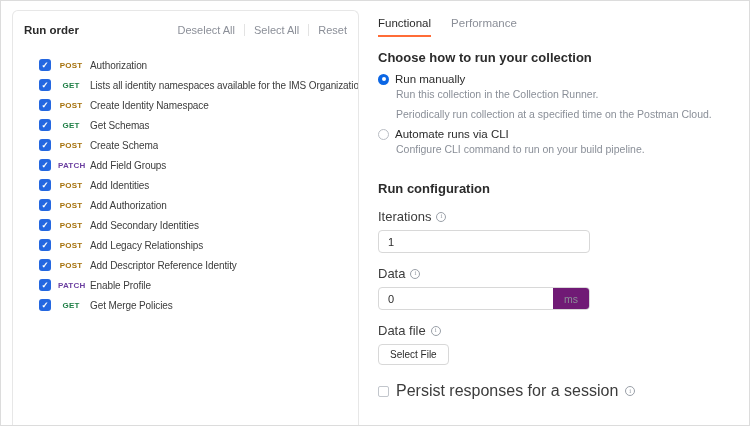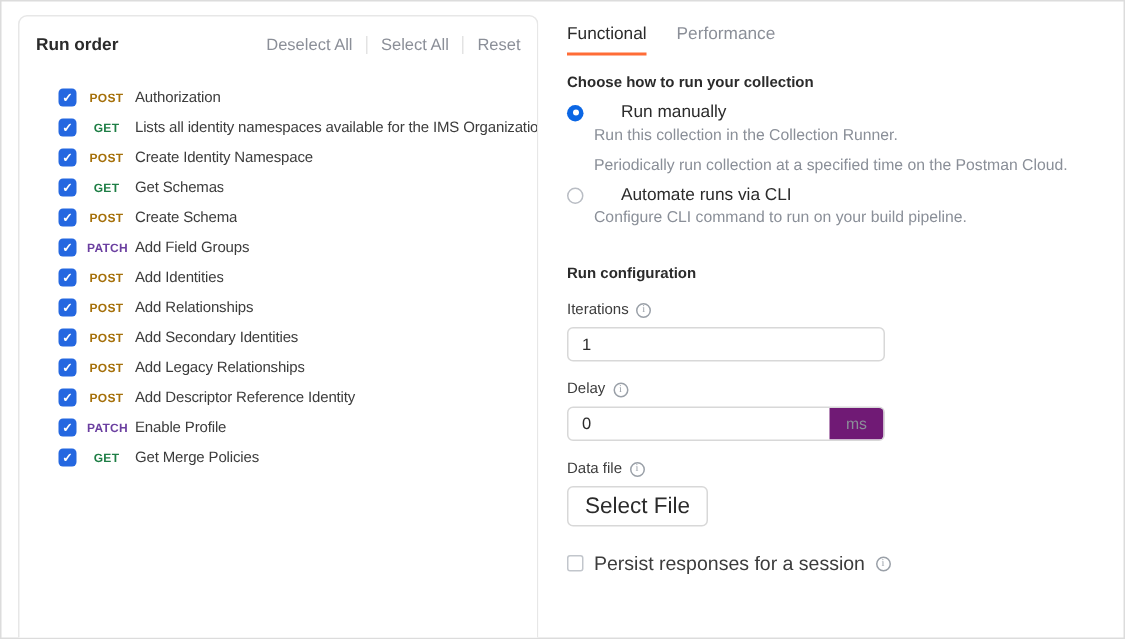--- a/index.html
+++ b/index.html
@@ -28,42 +28,42 @@
     display:flex;align-items:center;justify-content:center;}
   .cb::after{content:"\2713";color:#fff;font-size:8.5px;font-weight:700;line-height:1;}
   .method{width:26px;margin-left:7px;font-size:8px;font-weight:700;letter-spacing:.2px;text-align:center;flex:none;}
   .rname{margin-left:6px;font-size:10px;letter-spacing:-0.1px;color:#3c3c3c;white-space:nowrap;overflow:hidden;}
 
   
   .right-panel{position:absolute;left:377px;top:0;width:362px;}
   .tabs{display:flex;gap:20px;padding-top:16px;font-size:11.5px;color:#8b8f98;}
   .tab{padding-bottom:6px;cursor:default;}
   .tab.active{color:#2b2b2b;border-bottom:2px solid var(--accent);}
-  .section-heading{font-size:10px;font-weight:700;color:#2b2b2b;}
+  .section-heading{font-size:13px;font-weight:700;color:#2b2b2b;}
   .h-choose{margin-top:13px;}
   .h-config{margin-top:26px;}
   .option{margin-top:8px;}
-  .opt-row{display:flex;align-items:center;gap:25px;}
+  .opt-row{display:flex;align-items:center;gap:6px;}
   .radio{width:11px;height:11px;border-radius:50%;border:1px solid #b9bdc4;background:#fff;flex:none;position:relative;}
   .radio.sel{border:none;background:var(--radio-blue);}
   .radio.sel::after{content:"";position:absolute;left:3.5px;top:3.5px;width:4px;height:4px;border-radius:50%;background:#fff;}
   .opt-label{font-size:11.5px;color:#2b2b2b;}
   .opt-desc{font-size:10.5px;color:#8a8f98;margin:3px 0 0 18px;white-space:nowrap;}
-  .field-label{display:flex;align-items:center;gap:5px;font-size:10px;color:#3c3c3c;margin-top:13px;}
+  .field-label{display:flex;align-items:center;gap:5px;font-size:13px;color:#3c3c3c;margin-top:13px;}
   .info-icon{width:10px;height:10px;border:1px solid #9aa0a8;border-radius:50%;flex:none;
     display:flex;align-items:center;justify-content:center;}
   .info-icon::after{content:"i";font-size:7px;color:#9aa0a8;line-height:1;font-family:"Liberation Serif",serif;}
   .input-wrap{margin-top:6px;width:212px;height:23px;border:1px solid #d8d8d8;border-radius:4px;
     display:flex;overflow:hidden;background:#fff;}
   .txt{border:none;outline:none;flex:1;min-width:0;padding:0 9px;font-size:11px;color:#2b2b2b;
     font-family:inherit;background:transparent;}
   .addon{width:36px;background:#701a75;color:#8b8f98;font-size:10.5px;display:flex;align-items:center;justify-content:center;flex:none;}
   .btn-light{margin-top:6px;display:inline-block;padding:4px 11px;border:1px solid #d8d8d8;border-radius:4px;
-    font-size:15px;color:#2b2b2b;background:#fff;font-family:inherit;}
-  .toggle-row{display:flex;align-items:center;gap:7px;margin-top:8px;font-size:13px;color:#3c3c3c;}
+    font-size:10px;color:#2b2b2b;background:#fff;font-family:inherit;}
+  .toggle-row{display:flex;align-items:center;gap:7px;margin-top:8px;font-size:16px;color:#3c3c3c;}
   .toggle-row.first{margin-top:17px;}
   .sq{width:11px;height:11px;border:1px solid #c2c6cc;border-radius:2px;background:#fff;flex:none;}
 </style>
 </head>
 <body>
 
 <div class="frame">
 
   <div class="left-card">
     <div class="card-header">
@@ -106,21 +106,21 @@
         <span class="rname">Add Field Groups</span>
       </div>
       <div class="row">
         <span class="cb"></span>
         <span class="method" style="color: rgb(165, 112, 10);">POST</span>
         <span class="rname">Add Identities</span>
       </div>
       <div class="row">
         <span class="cb"></span>
         <span class="method" style="color: rgb(165, 112, 10);">POST</span>
-        <span class="rname">Add Relationships</span>
+        <span class="rname">Add Authorization</span>
       </div>
       <div class="row">
         <span class="cb"></span>
         <span class="method" style="color: rgb(165, 112, 10);">POST</span>
         <span class="rname">Add Secondary Identities</span>
       </div>
       <div class="row">
         <span class="cb"></span>
         <span class="method" style="color: rgb(165, 112, 10);">POST</span>
         <span class="rname">Add Legacy Relationships</span>
@@ -176,21 +176,21 @@
 
     <div class="field-label">
       <span>Iterations</span>
       <span class="info-icon"></span>
     </div>
     <div class="input-wrap">
       <input class="txt" type="text" value="1" style="">
     </div>
 
     <div class="field-label">
-      <span>Delay</span>
+      <span>Data</span>
       <span class="info-icon"></span>
     </div>
     <div class="input-wrap">
       <input class="txt" type="text" value="0" style="">
       <span class="addon">ms</span>
     </div>
 
     <div class="field-label">
       <span>Data file</span>
       <span class="info-icon"></span>

